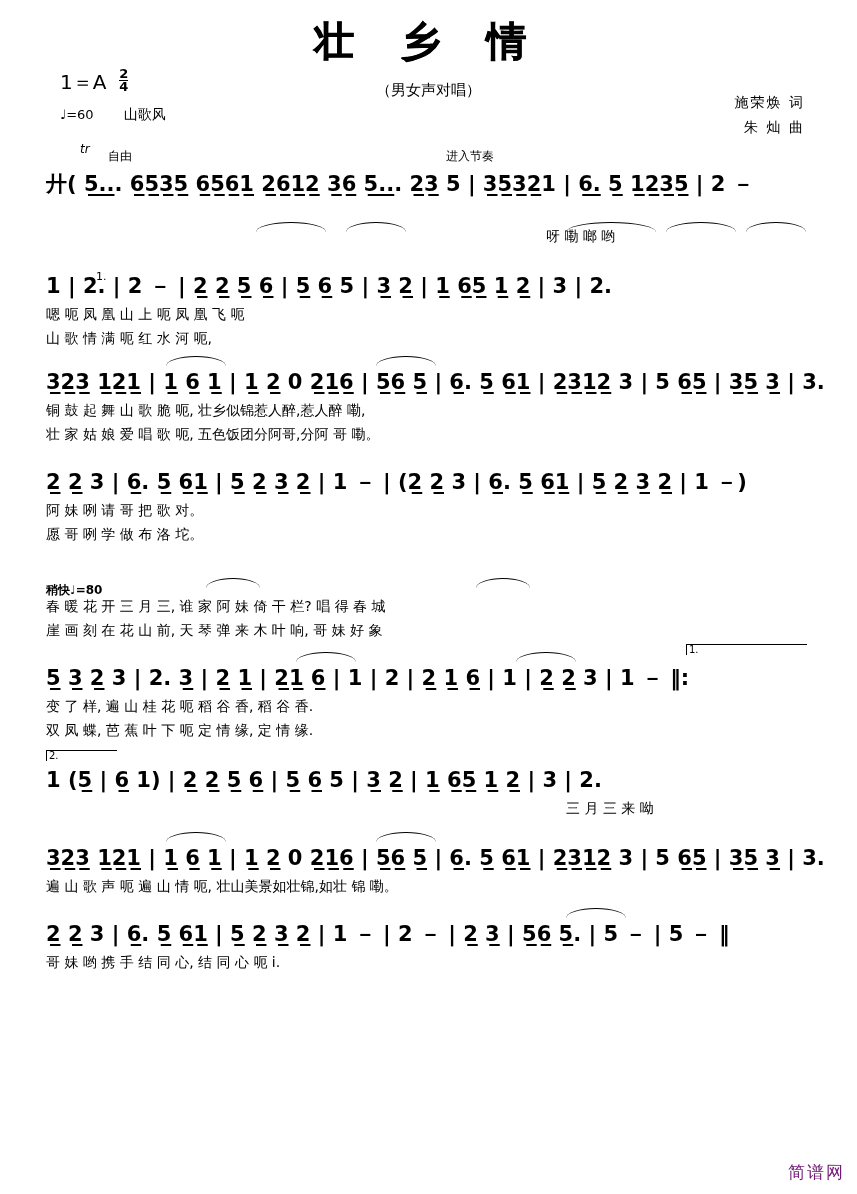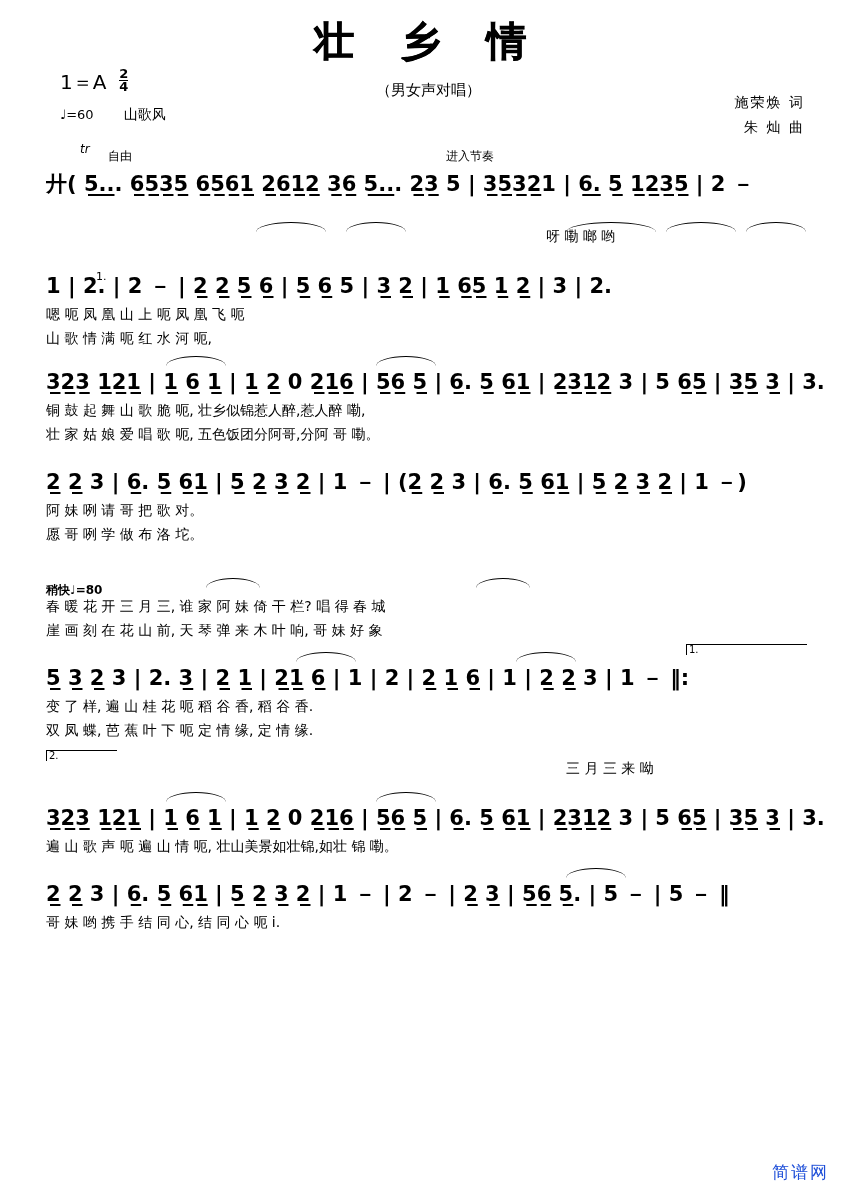--- a/index.html
+++ b/index.html
@@ -90,24 +90,24 @@
     text-decoration:underline;
   }
   .lyricline span{position:absolute;top:0;}
 
   .slur{position:absolute;border-top:1.4px solid #000;border-radius:50%/100% 100% 0 0;height:9px;}
   .bracket1{position:absolute;font-size:11px;font-family:"DejaVu Sans",sans-serif;}
   .ending{position:absolute;border-top:1.3px solid #000;border-left:1.3px solid #000;height:10px;}
   .ending .lab{position:absolute;left:2px;top:-1px;font-size:10px;font-family:"DejaVu Sans",sans-serif;}
 
   .watermark{
-    position:absolute;right:28px;bottom:10px;
+    position:absolute;right:12px;bottom:10px;
     font-family:"DejaVu Sans",sans-serif;
     font-size:17px;
-    color:#1d4ed8;
+    color:#701a75;
     letter-spacing:2px;
   }
 </style>
 </head>
 <body>
 
 <div class="sheet">
 
   <div class="title">壮 乡 情</div>
   <div class="subtitle">（男女声对唱）</div>
@@ -210,20 +210,21 @@
     </div>
     <div class="lyricline">
       <span style="left:0;">双 凤 蝶, 芭   蕉  叶 下 呃 定 情    缘, 定 情  缘.</span>
     </div>
   </div>
 
   <div class="system" style="margin-top:14px;">
     <div class="ending" style="left:0;top:-10px;width:70px;">
       <span class="lab">2.</span>
     </div>
+    <div class="noteline" style="margin-top:6px;">1 (5̲ | 6̲ 1) | 2̲ 2̲ 5̲ 6̲ | 5̲ 6̲ 5 | 3̲ 2̲ | 1̲ 6̲5̲ 1̲ 2̲ | 3 | 2.</div>
     <div class="lyricline">
       <span style="left:520px;">三 月 三  来   呦</span>
     </div>
   </div>
 
   <div class="system" style="margin-top:14px;">
     <div class="slur" style="left:120px;top:-6px;width:60px;"></div>
     <div class="slur" style="left:330px;top:-6px;width:60px;"></div>
     <div class="noteline">3̲2̲3̲ 1̲2̲1̲ | 1̲ 6̲ 1̲ | 1̲ 2̲ 0 2̲1̲6̲ | 5̲6̲ 5̲ | 6̲. 5̲ 6̲1̲ | 2̲3̲1̲2̲ 3 | 5 6̲5̲ | 3̲5̲ 3̲ | 3.</div>
     <div class="lyricline">

